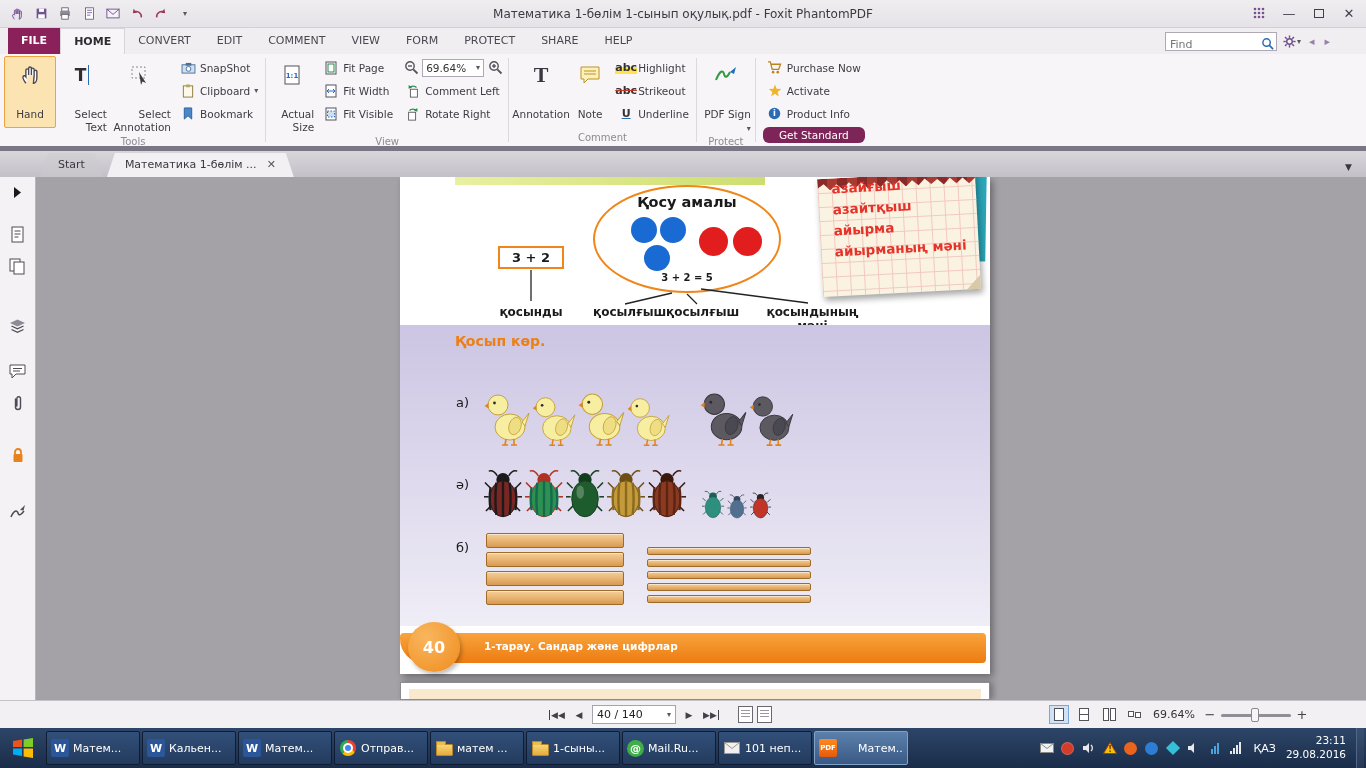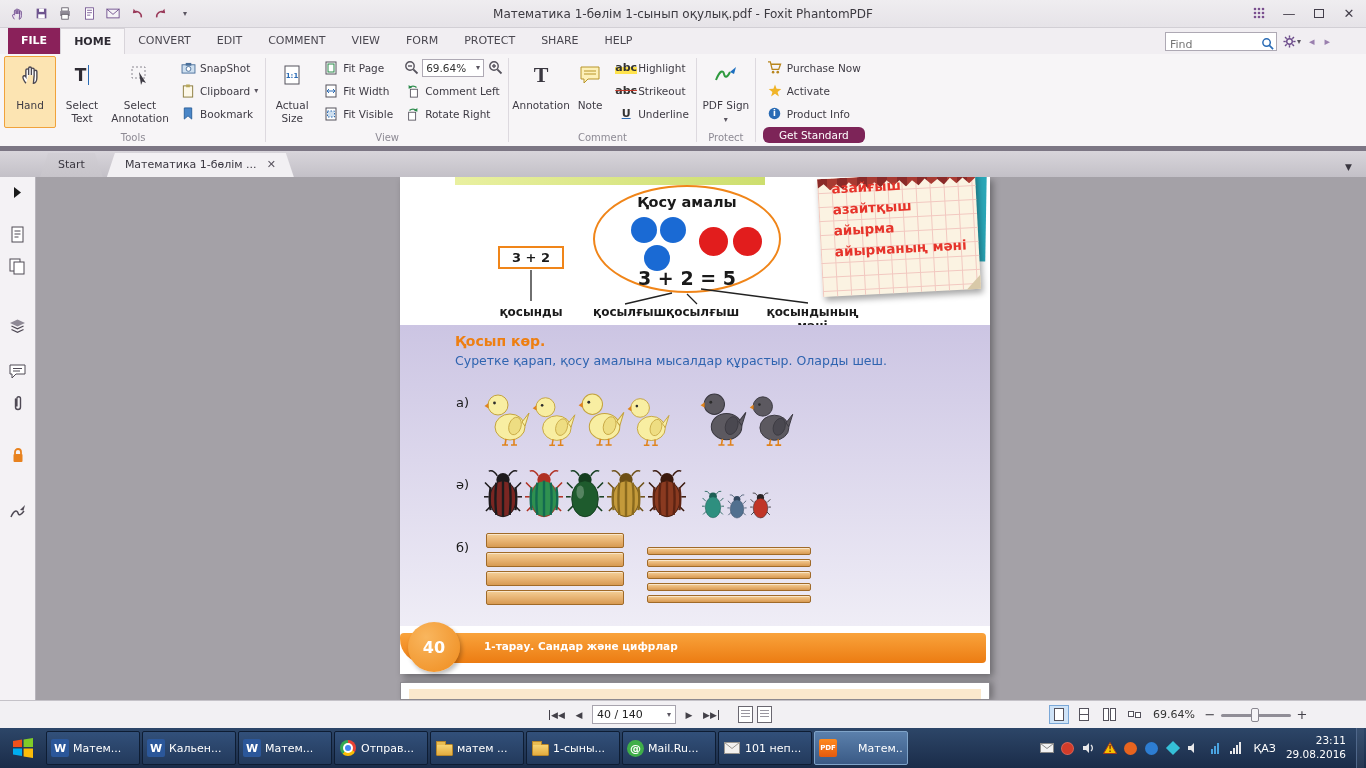--- a/index.html
+++ b/index.html
@@ -30,21 +30,21 @@
   .chev { font-size:11px; color:#9a7fae; padding:0 2px; }
 
   
   #ribbon { position:absolute; left:0; top:54px; width:1366px; height:92px; background:#f7f5f7; display:flex; align-items:stretch; padding-left:4px; }
   .rgroup { display:flex; flex-direction:column; padding-top:2px; }
   .rgroup-content { flex:1; display:flex; align-items:flex-start; }
   .rgroup-label { height:15px; text-align:center; font-size:10px; color:#8d8a94; line-height:14px; }
   .rsep { width:1px; background:#ddd9df; margin:4px 3px; }
   .bigbtn { width:52px; min-height:72px; display:flex; flex-direction:column; align-items:center; padding-top:4px; border:1px solid transparent; border-radius:2px; }
   .bigbtn .bicon { height:28px; display:flex; align-items:center; justify-content:center; }
-  .bigbtn .blabel { font-size:10.5px; color:#3e3b44; text-align:center; line-height:1.25; margin-top:10px; }
+  .bigbtn .blabel { font-size:10.5px; color:#3e3b44; text-align:right; line-height:1.25; margin-top:19px; }
   .bigbtn.selected { background:#fce4b2; border-color:#f0a23c; }
   .smallcol { display:flex; flex-direction:column; justify-content:flex-start; margin-left:4px; }
   .smallbtn { display:flex; align-items:center; height:23px; gap:4px; font-size:10.5px; color:#3e3b44; padding:0 4px; white-space:nowrap; }
   .sicon { width:16px; height:16px; display:flex; align-items:center; justify-content:center; flex:none; }
   .zoomrow { display:flex; align-items:center; height:23px; gap:3px; padding:0 2px; }
   .zoombox { width:62px; height:18px; background:#fff; border:1px solid #aea9b4; font-size:10.5px; display:flex; align-items:center; justify-content:space-between; padding:0 3px; color:#333; }
   .get-standard { margin-top:2px; background:#7d2458; color:#fff; font-size:10.5px; text-align:center; padding:2px 10px; border-radius:6px; }
   .txt-icon { font-size:11px; font-weight:bold; color:#333; }
   #ribbon-edge { position:absolute; left:0; top:146px; width:1366px; height:5px; background:#7c7684; }
 
@@ -62,21 +62,21 @@
   #docarea { position:relative; flex:1; background:#a4a1a7; overflow:hidden; }
 
   
   #pdf-page { position:absolute; left:364px; top:0; width:590px; height:497px; background:#fff; box-shadow:3px 3px 7px rgba(0,0,0,.35); }
   .hdr-strip { position:absolute; left:55px; top:0; width:310px; height:8px; background:linear-gradient(90deg,#e9f0a0,#cdde6e); }
   .sum-box { position:absolute; left:98px; top:69px; width:66px; height:23px; border:2px solid #f08519; display:flex; align-items:center; justify-content:center; font-weight:bold; font-size:13px; color:#1a1a1a; }
   .oval { position:absolute; left:193px; top:8px; width:188px; height:108px; border:2.5px solid #f08519; border-radius:50%; background:#fff; }
   .oval-title { position:absolute; top:7px; left:0; right:0; text-align:center; font-weight:bold; font-size:14.5px; color:#1a1a1a; }
   .dotgrp { position:absolute; }
   .dot { position:absolute; border-radius:50%; }
-  .oval-eq { position:absolute; bottom:2px; left:0; right:0; text-align:center; font-weight:bold; font-size:19px; color:#1a1a1a; }
+  .oval-eq { position:absolute; bottom:8px; left:0; right:0; text-align:center; font-weight:bold; font-size:10px; color:#1a1a1a; }
   .diagram-arrows { position:absolute; left:0; top:0; pointer-events:none; }
   .dlbl { position:absolute; font-weight:bold; font-size:12px; color:#1a1a1a; text-align:center; }
 
   
   .note { position:absolute; left:420px; top:-2px; width:158px; height:118px; transform:rotate(-3deg); }
   .note-back { position:absolute; right:-9px; top:-5px; width:120px; height:92px; background:#2aa7b8; transform:rotate(4deg); }
   .note-paper { position:absolute; inset:0; background:#fbf3e2; background-image:linear-gradient(#f2c8c0 1px, transparent 1px), linear-gradient(90deg,#f2c8c0 1px, transparent 1px); background-size:14px 14px; box-shadow:2px 4px 6px rgba(0,0,0,.35); }
   .note-torn { position:absolute; left:0; top:0; width:100%; height:12px; background:repeating-linear-gradient(90deg,#8a2a28 0 10px,#a83a32 10px 20px); clip-path:polygon(0% 0%,100% 0%,100% 55%,96% 100%,92% 50%,88% 95%,84% 45%,80% 100%,76% 50%,72% 90%,68% 40%,64% 95%,60% 50%,56% 100%,52% 45%,48% 90%,44% 40%,40% 95%,36% 50%,32% 100%,28% 45%,24% 90%,20% 40%,16% 95%,12% 50%,8% 100%,4% 45%,0% 80%); }
   .note-line { position:relative; margin-left:14px; font-weight:bold; font-size:13.5px; color:#e6332a; line-height:21px; }
   .note-line:first-of-type { margin-top:16px; }
@@ -618,21 +618,20 @@
             <div class="note-line">азайғыш</div>
             <div class="note-line">азайтқыш</div>
             <div class="note-line">айырма</div>
             <div class="note-line">айырманың мәні</div>
             <div class="note-fold"></div>
           </div>
         </div>
 
         <div class="content">
           <div class="task-title">Қосып көр.</div>
-          <div class="task-text">Суретке қарап, қосу амалына мысалдар құрастыр. Оларды шеш.</div>
           <div class="item-lbl" style="top:70px">а)</div>
           <div class="chicks" id="chicks">
               <svg width="46" height="58" viewBox="0 0 46 58">
     <ellipse cx="26" cy="37" rx="15" ry="13" fill="#f8eea2" stroke="#c4a33e"></ellipse>
     <path d="M38 32 L45 23 L41 36 Z" fill="#f8eea2" stroke="#c4a33e"></path>
     <circle cx="14" cy="15" r="10" fill="#f8eea2" stroke="#c4a33e"></circle>
     <circle cx="10.5" cy="13" r="1.4" fill="#2c2c2c"></circle>
     <path d="M4.5 13 L0.5 16 L4.5 18.5 Z" fill="#e0831c"></path>
     <ellipse cx="31" cy="36" rx="6" ry="9" fill="#eedd82" stroke="#c4a33e" stroke-width="0.8" transform="rotate(18 31 36)"></ellipse>
     <g stroke="#e0831c" stroke-width="1.6" fill="none">

